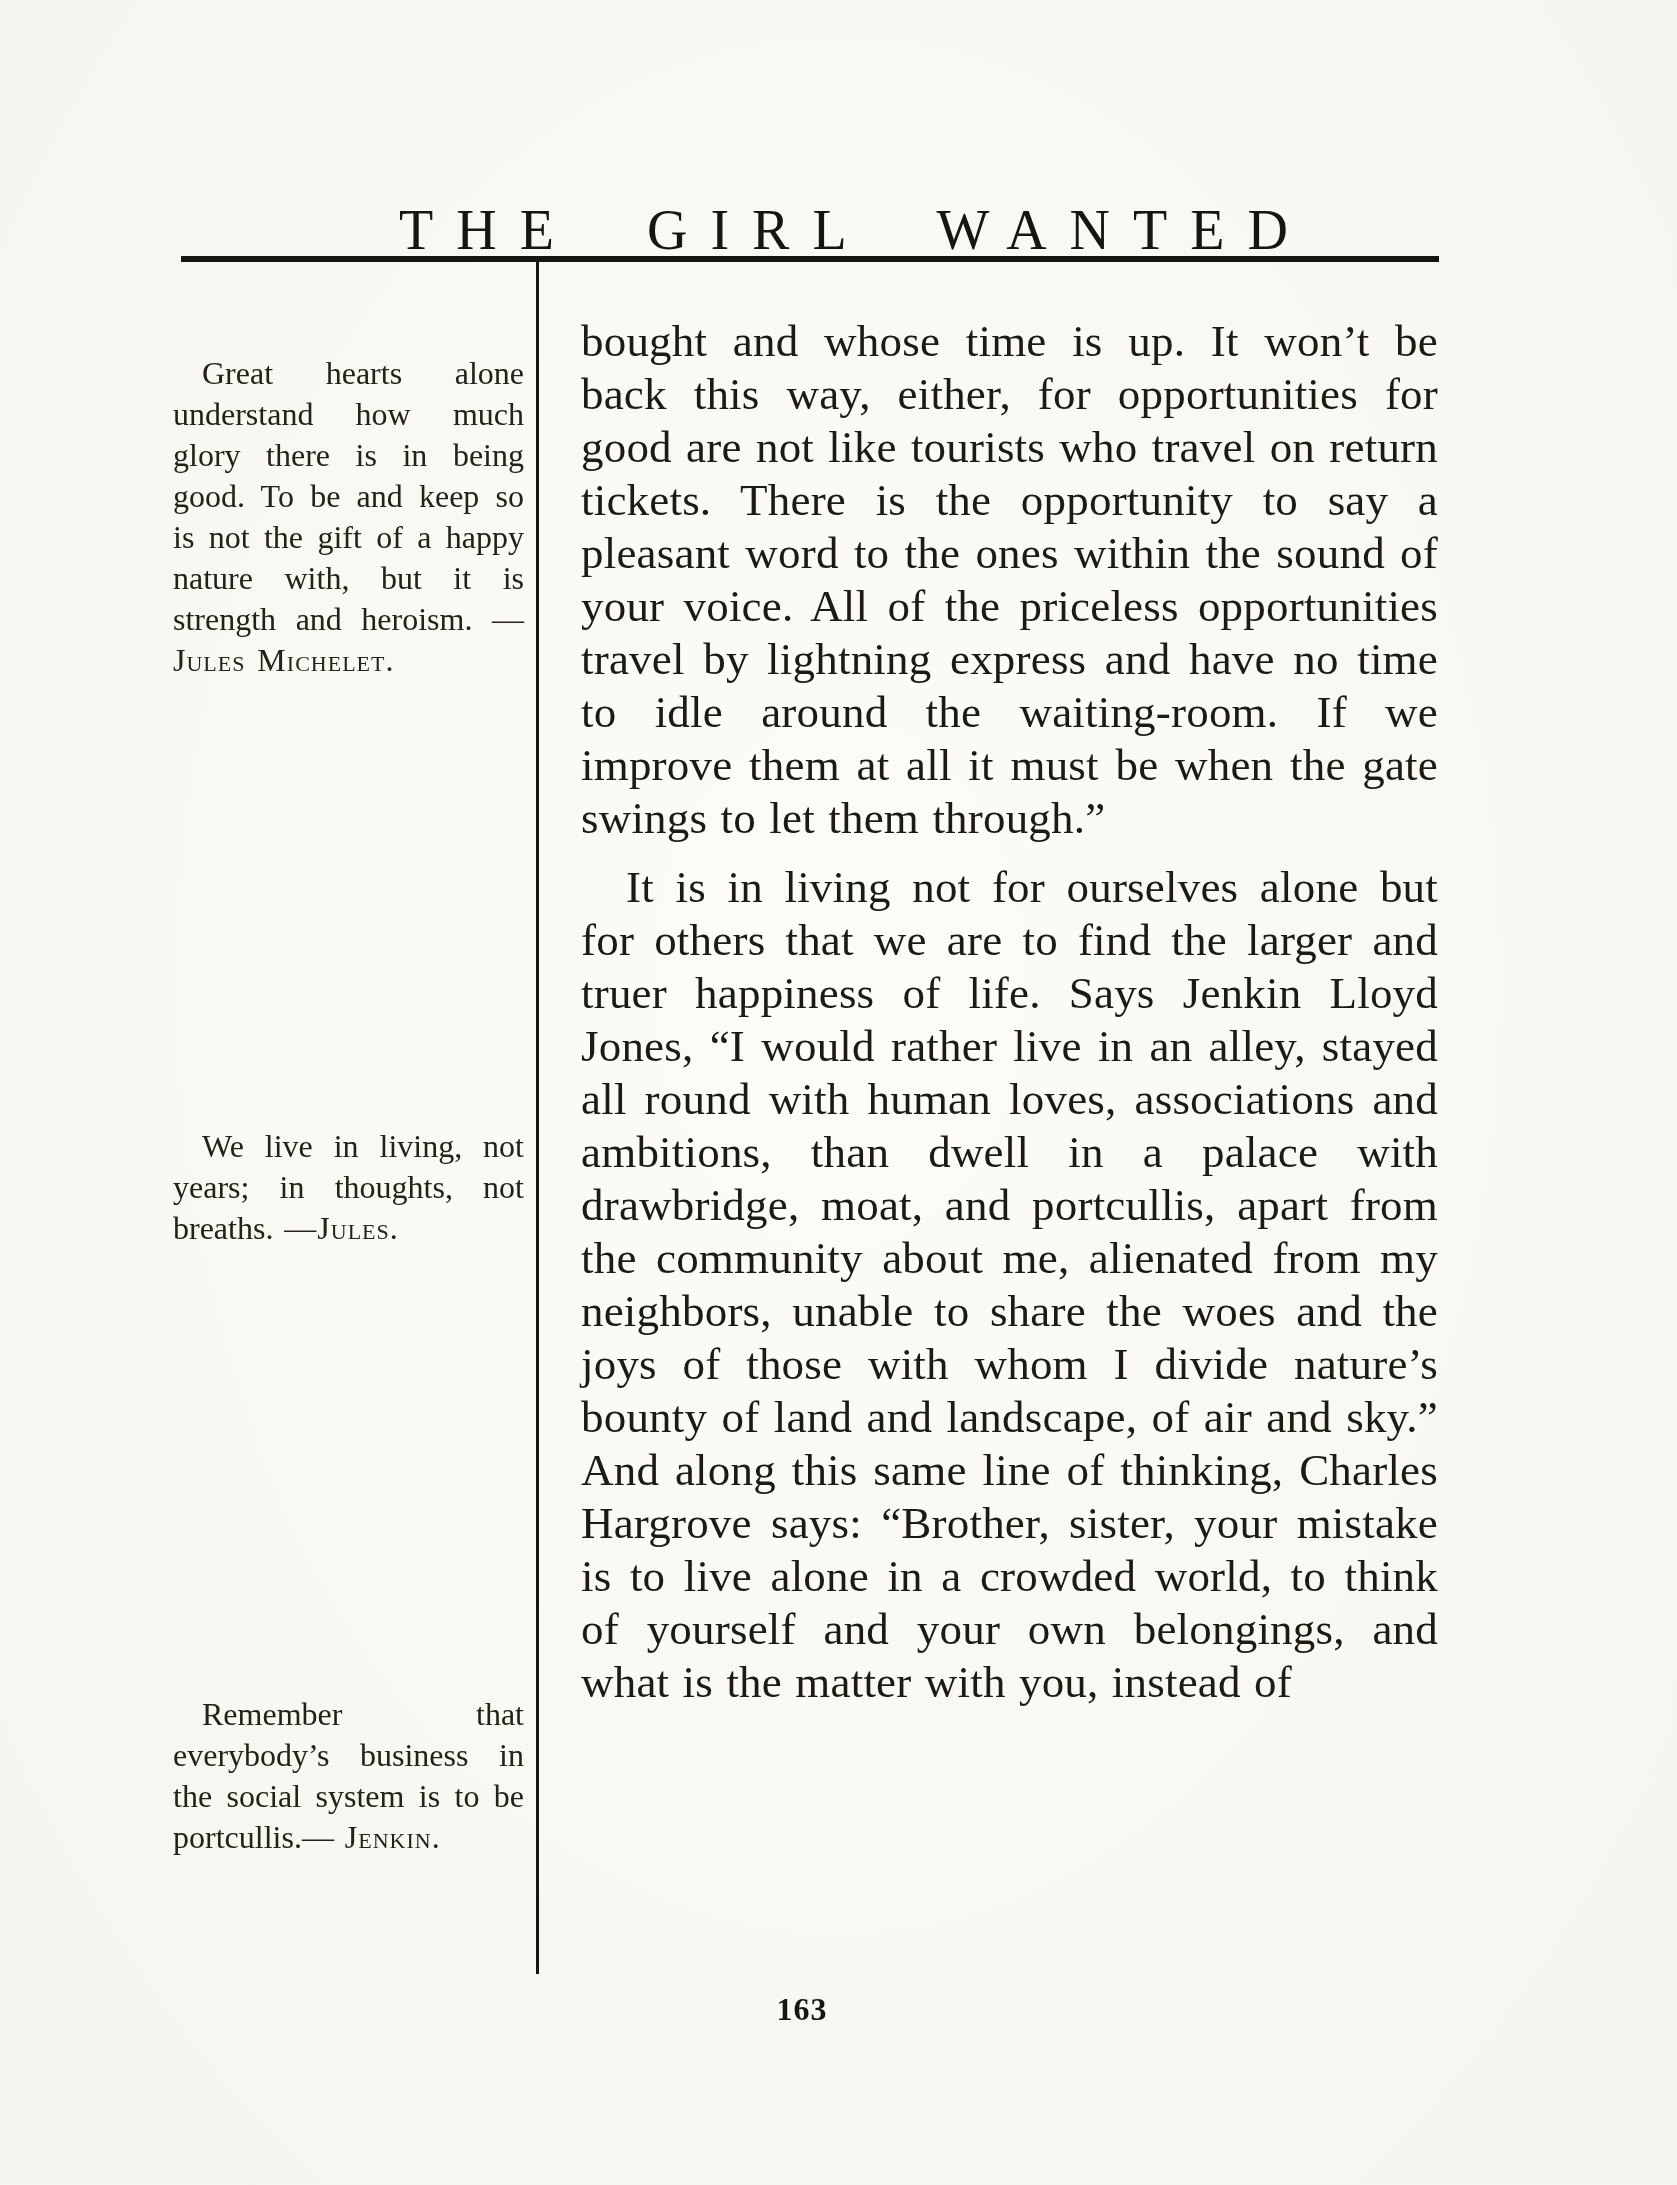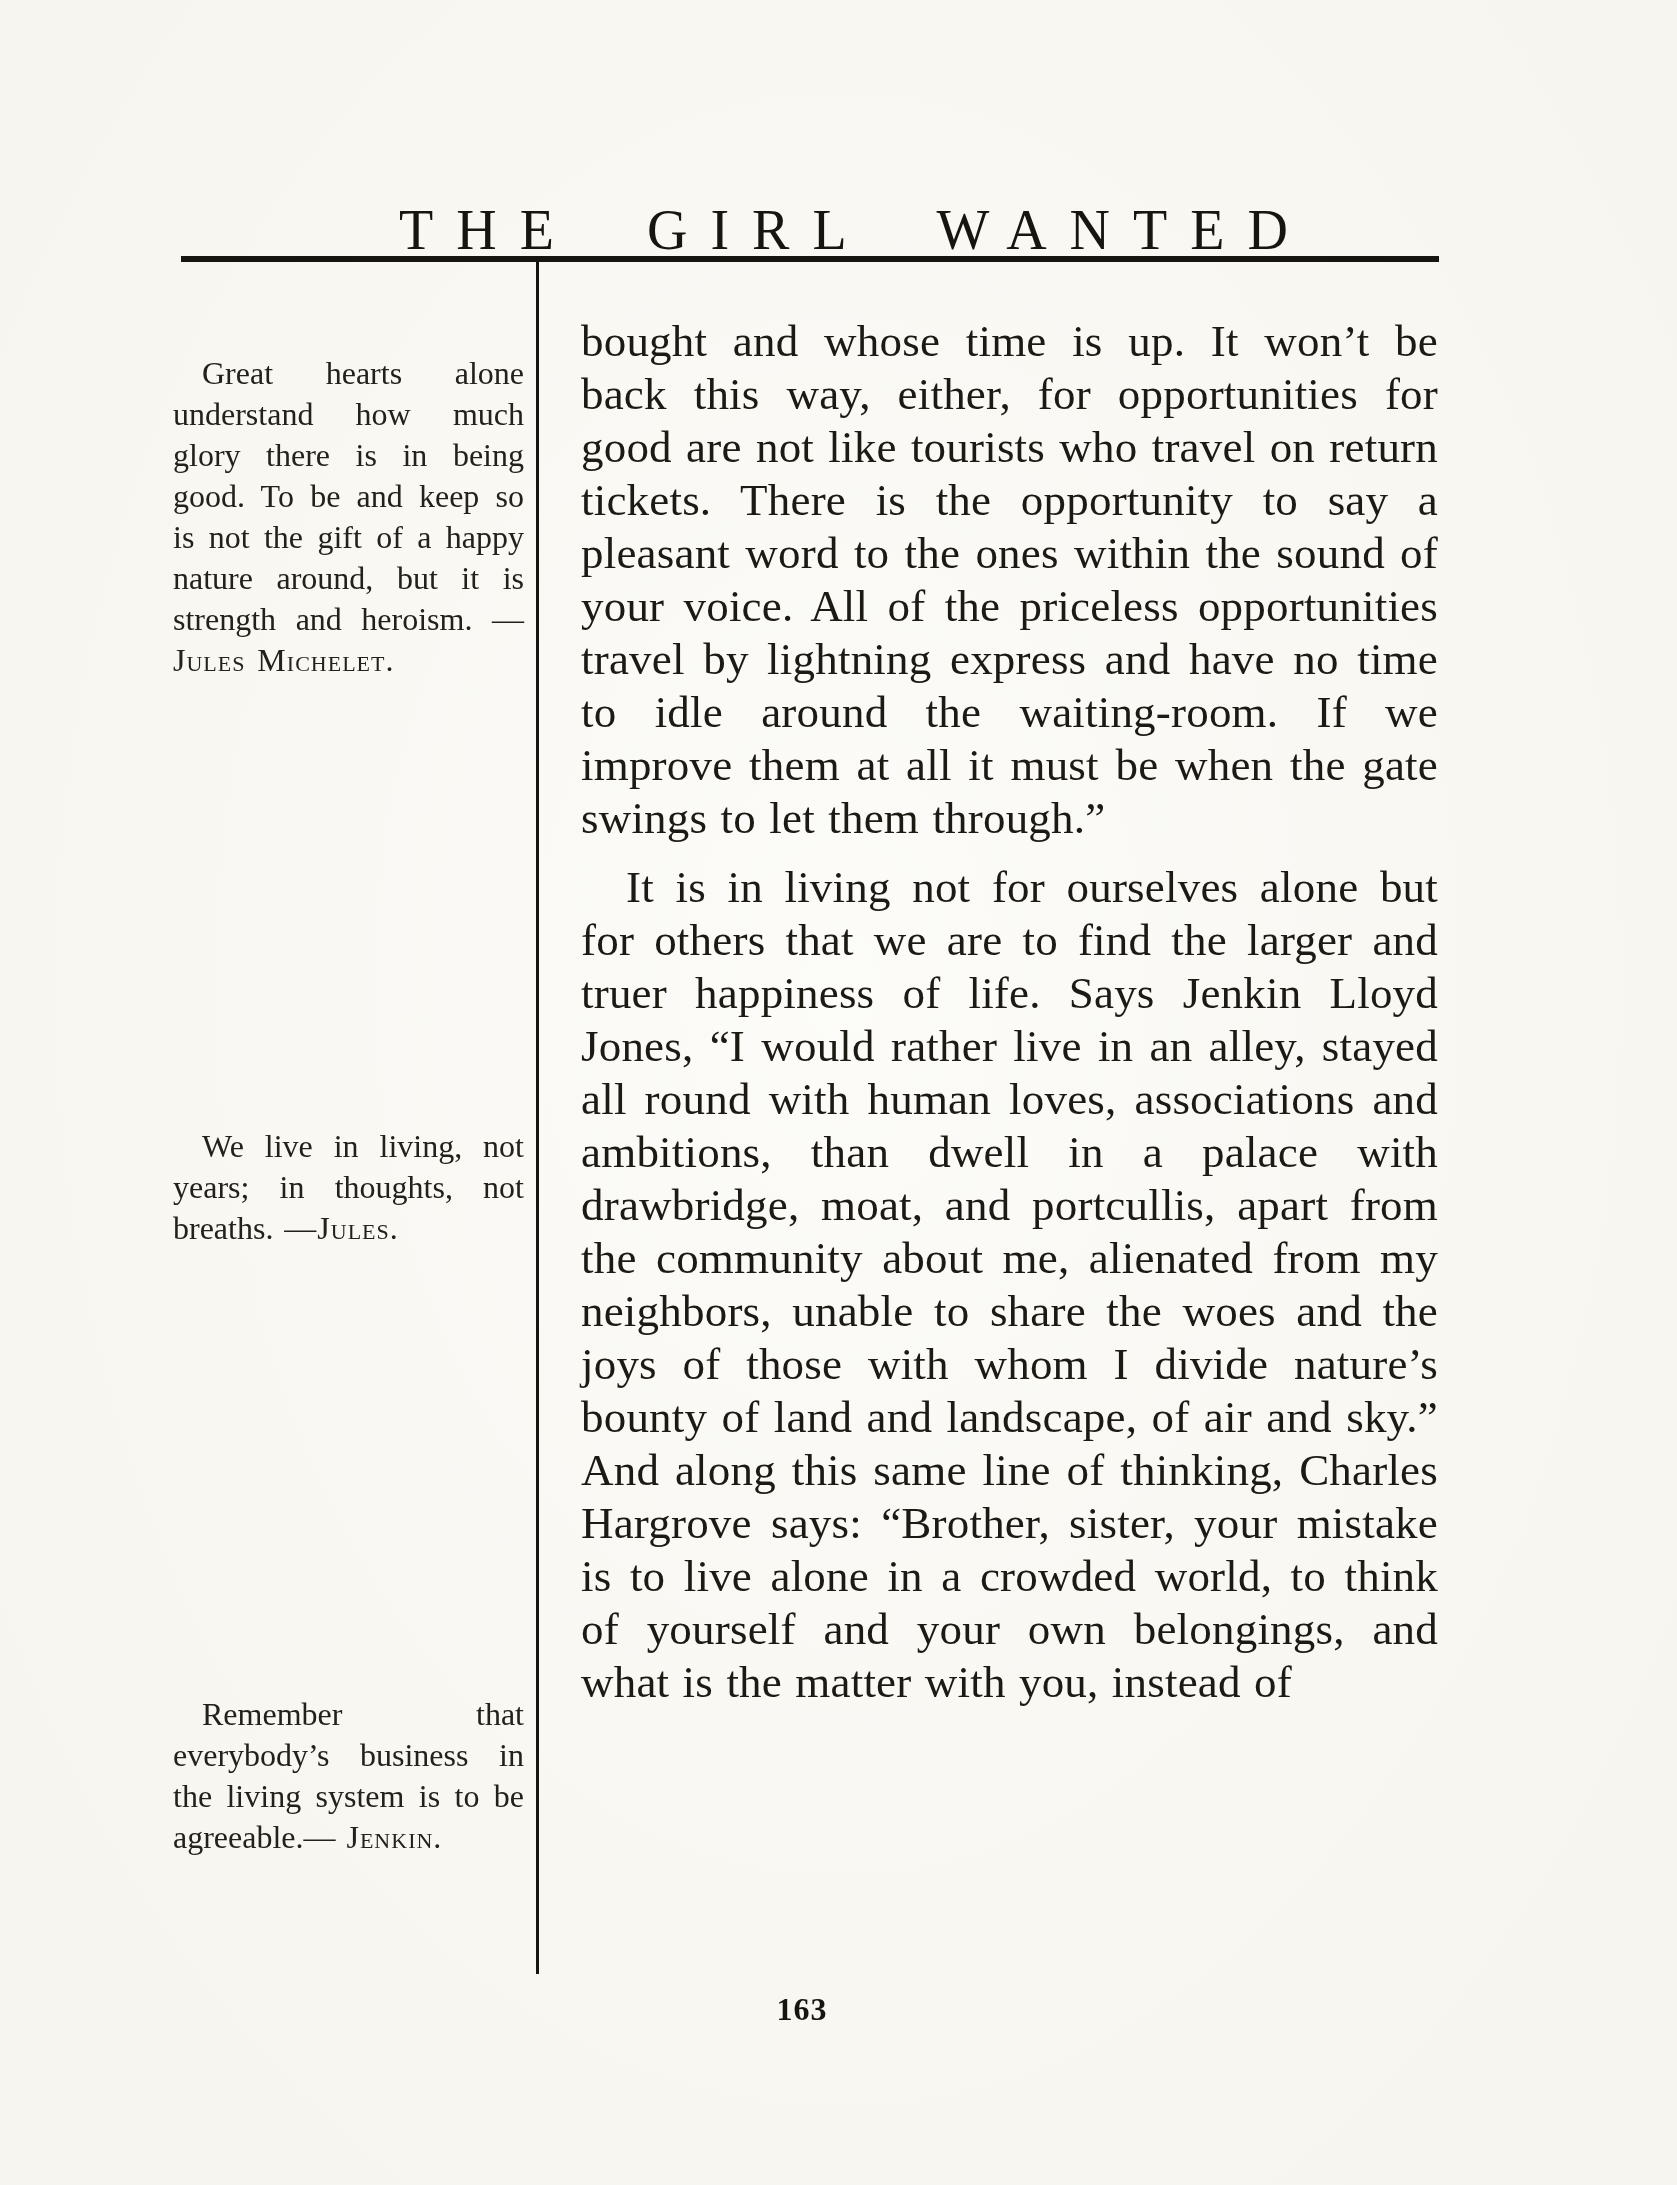--- a/index.html
+++ b/index.html
@@ -114,29 +114,29 @@
 
   <h1 class="title">THE GIRL WANTED</h1>
 
   <div class="header-rule"></div>
 
   <div class="col-divider"></div>
 
   <aside class="margin-col">
 
     <div class="quote q1">
-      <span>Great hearts alone understand how much glory there is in being good.  To be and keep so is not the gift of a happy nature around, but it is strength and heroism. — </span><span class="attr">Jules Michelet.</span>
+      <span>Great hearts alone understand how much glory there is in being good.  To be and keep so is not the gift of a happy nature with, but it is strength and heroism. — </span><span class="attr">Jules Michelet.</span>
     </div>
 
     <div class="quote q2">
       <span>We live in living, not years; in thoughts, not breaths. </span><span class="attr">—Jules.</span>
     </div>
 
     <div class="quote q3">
-      <span>Remember that everybody’s business in the living system is to be agreeable.— </span><span class="attr">Jenkin.</span>
+      <span>Remember that everybody’s business in the social system is to be portcullis.— </span><span class="attr">Jenkin.</span>
     </div>
 
   </aside>
 
   <main class="body-col">
     <p class="para no-indent">bought and whose time is up.  It won’t be back this way, either, for opportunities for good are not like tourists who travel on return tickets.  There is the opportunity to say a pleasant word to the ones within the sound of your voice. All of the priceless opportunities travel by lightning express and have no time to idle around the waiting-room.  If we improve them at all it must be when the gate swings to let them through.”</p>
     <p class="para">It is in living not for ourselves alone but for others that we are to find the larger and truer happiness of life.  Says Jenkin Lloyd Jones, “I would rather live in an alley, stayed all round with human loves, associations and ambitions, than dwell in a palace with drawbridge, moat, and portcullis, apart from the community about me, alienated from my neighbors, unable to share the woes and the joys of those with whom I divide nature’s bounty of land and landscape, of air and sky.”  And along this same line of thinking, Charles Hargrove says: “Brother, sister, your mistake is to live alone in a crowded world, to think of yourself and your own belongings, and what is the matter with you, instead of</p>
   </main>
 
   <div class="page-number">163</div>

